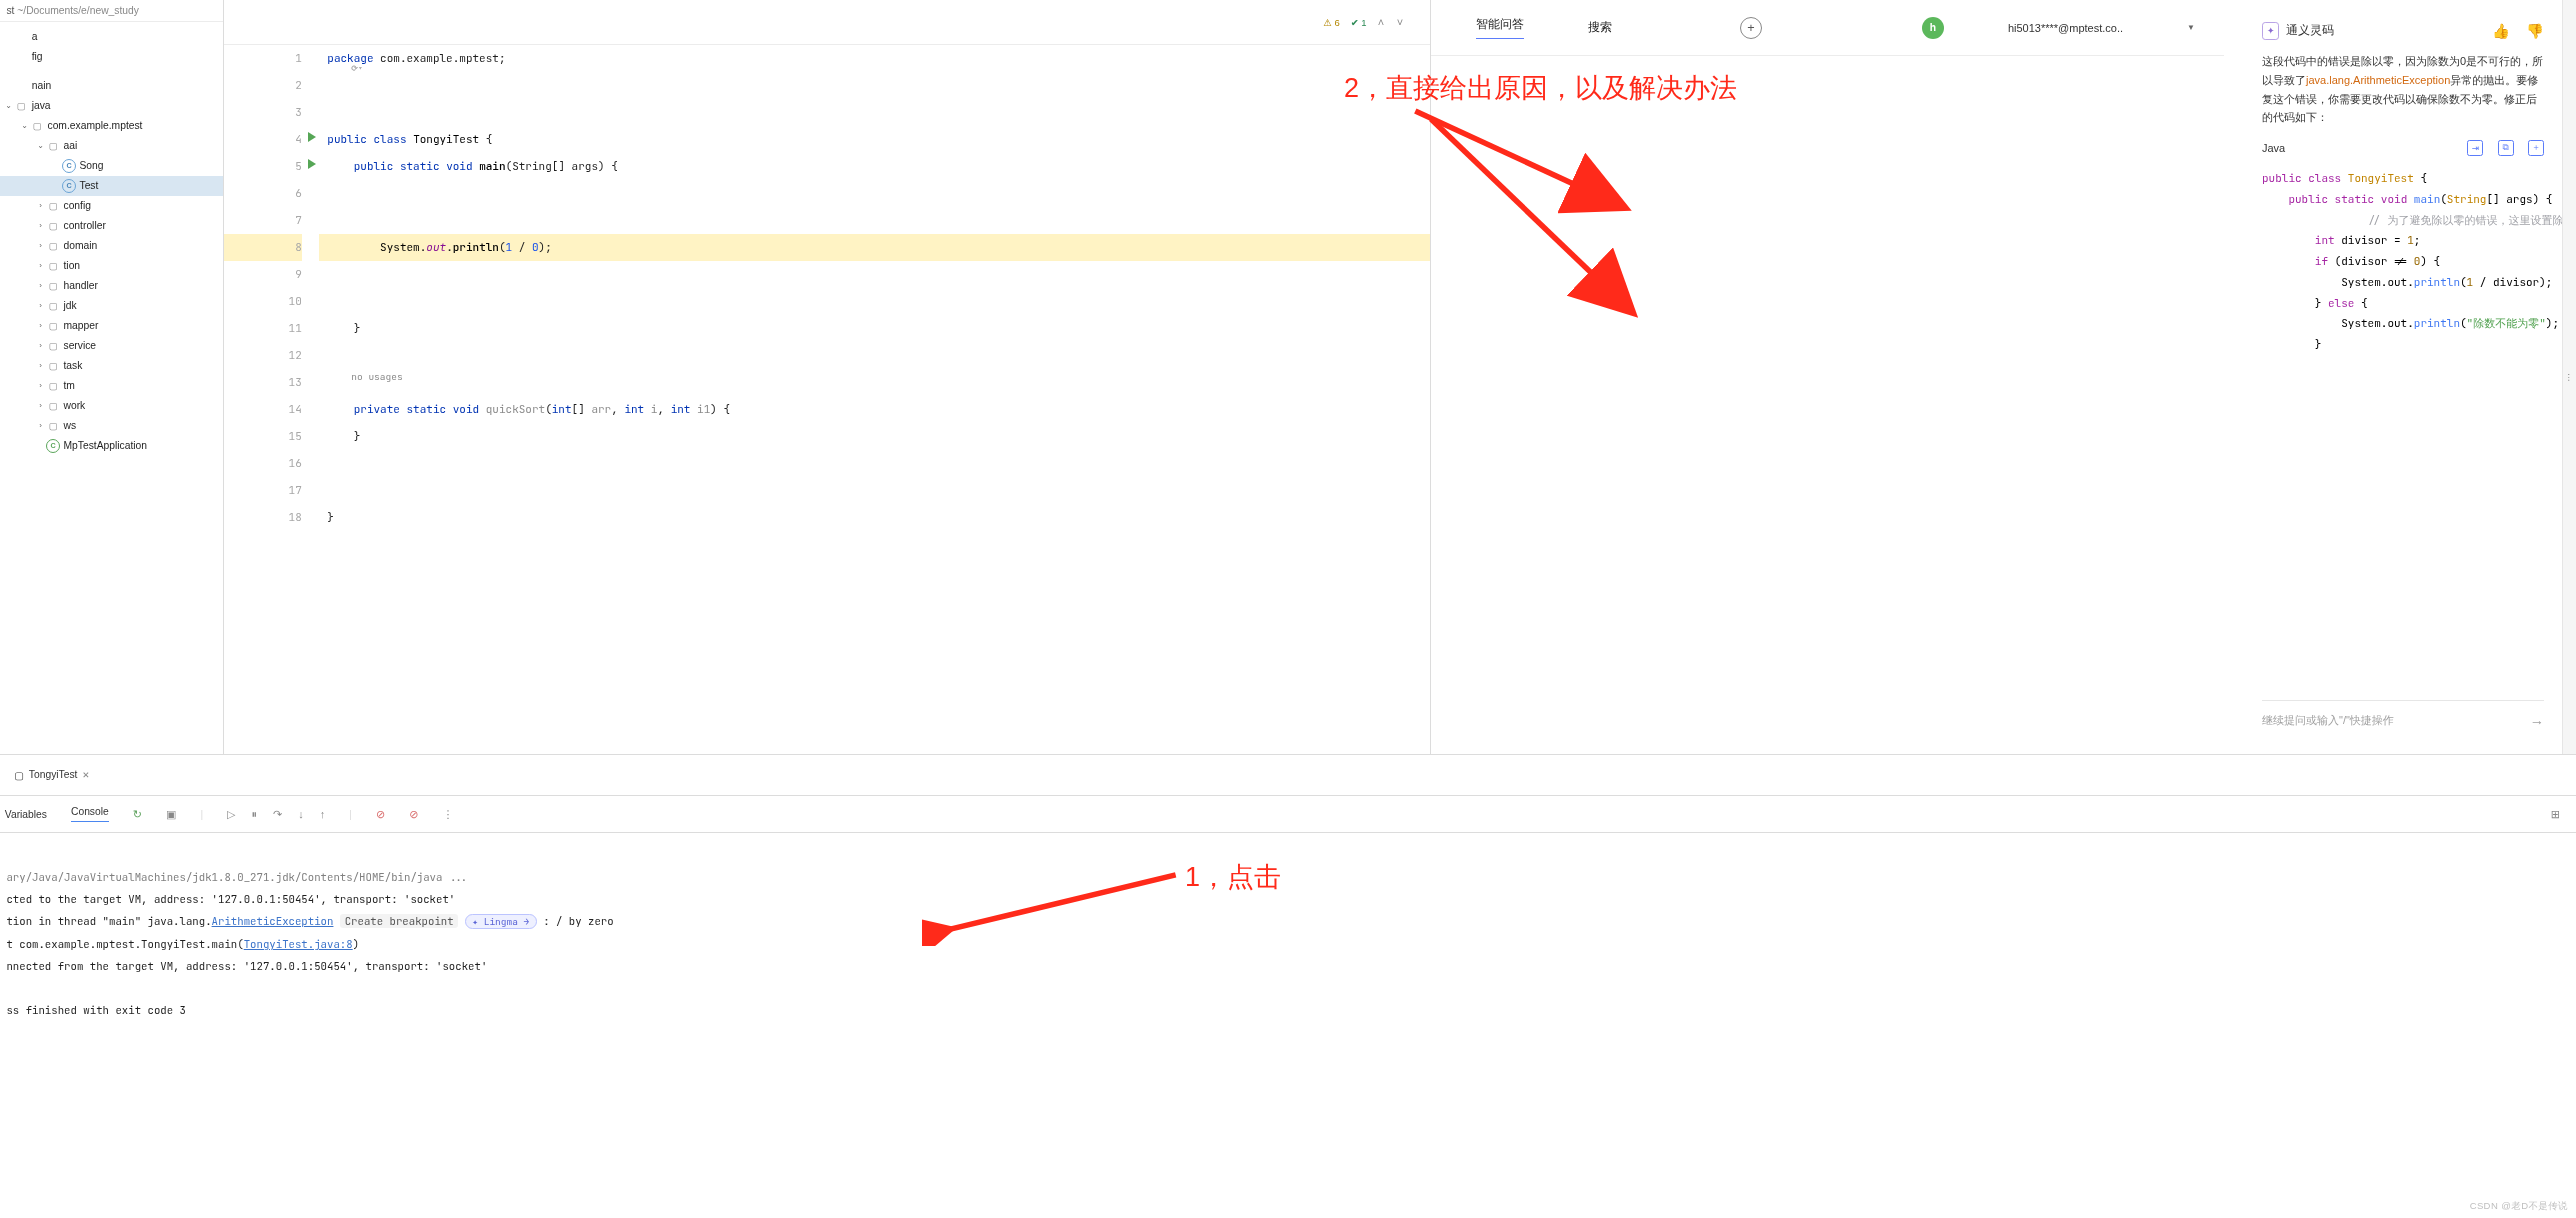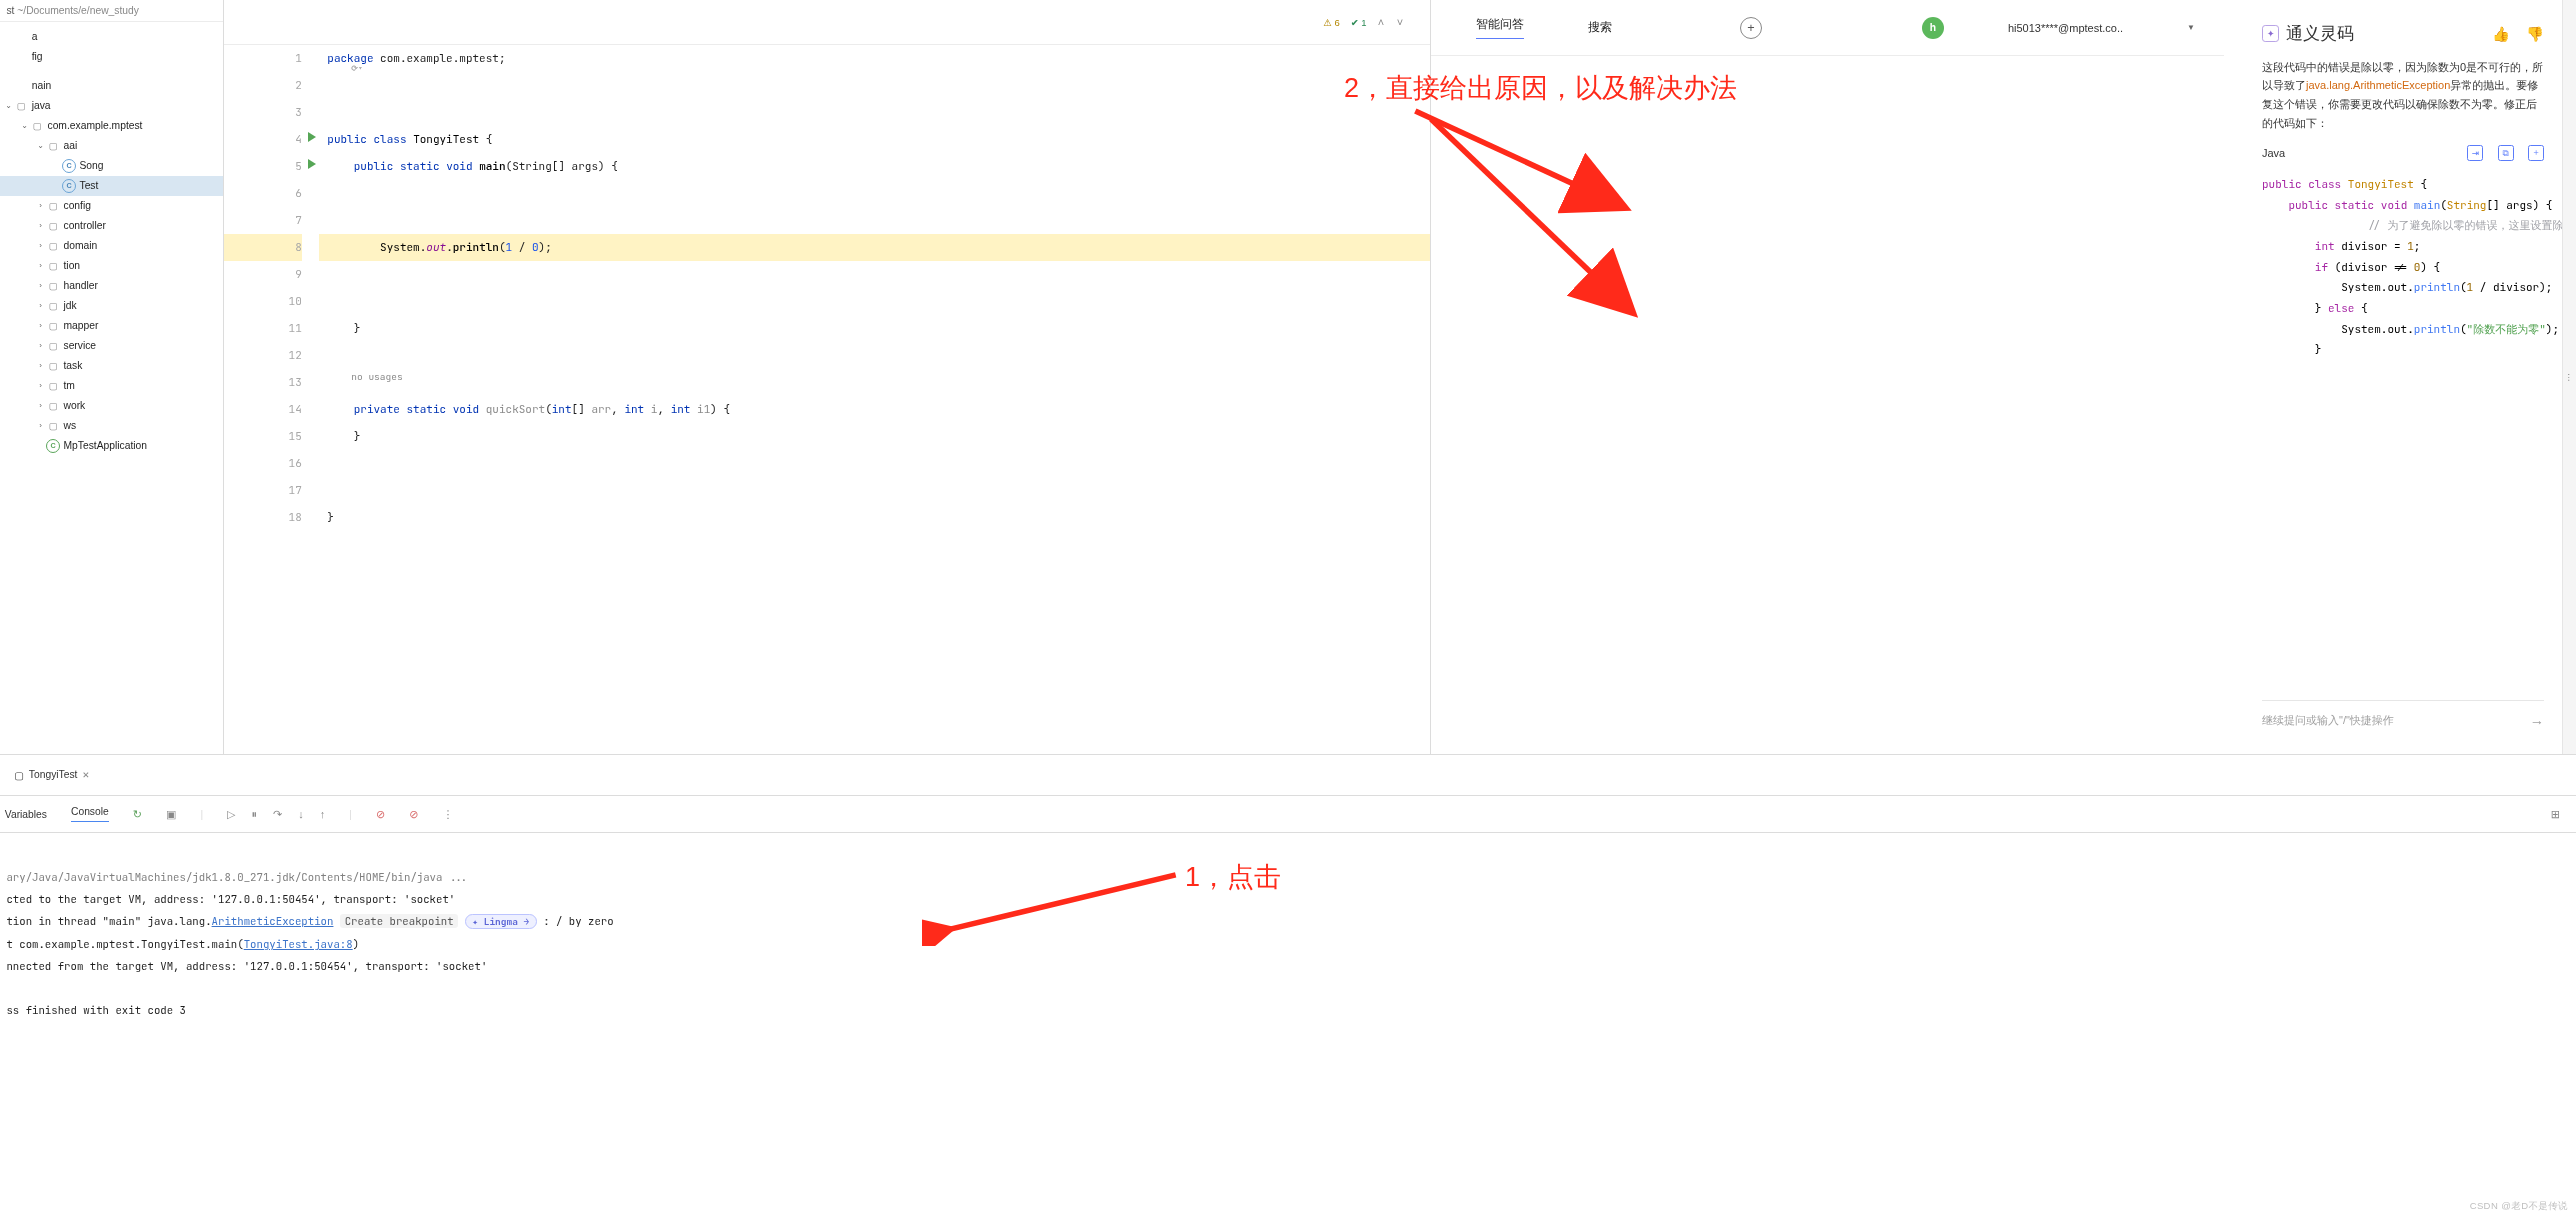--- a/index.html
+++ b/index.html
@@ -48,21 +48,21 @@
 .ast-tab.active { border-bottom:1.6px solid #5b7cfa; padding-bottom:4.8px; }
 .ast-sp { flex:1; }
 .plus-circ { width:22px; height:22px; border:1.2px solid #888; border-radius:50%; display:flex; align-items:center; justify-content:center; color:#555; font-size:12.7px; }
 .avatar { width:22px; height:22px; border-radius:50%; background:#5cb85c; color:#fff; font-weight:bold; display:flex; align-items:center; justify-content:center; }
 .user-txt { font-size:11px; color:#333; }
 .dd-caret { font-size:8px; color:#666; }
 
 .ast-body { flex:1; padding:22px 32px 14.3px 38px; display:flex; flex-direction:column; gap:12.7px; overflow:hidden; }
 .ast-msg-hdr { display:flex; align-items:center; gap:6.4px; }
 .ast-logo { width:17.5px; height:17.5px; border:0.8px solid #b9a4e6; border-radius:3.2px; display:flex; align-items:center; justify-content:center; color:#8a6bd1; font-size:9.5px; }
-.ast-name { font-size:17px; color:#333;text-align:right; }
+.ast-name { font-size:12px; color:#333;text-align:right; }
 .ast-thumbs { margin-left:auto; display:flex; gap:16px; color:#8a8a8a; font-size:14.3px; }
 .ast-text { font-size:11px; color:#333; line-height:1.7; }
 .ast-text .tok { color:#d26911; }
 .code-hdr { display:flex; align-items:center; font-size:11px; color:#333; }
 .code-tools { margin-left:auto; display:flex; gap:14.3px; color:#5b7cfa; }
 .tool-ic { width:16px; height:16px; border:1.2px solid #5b7cfa; border-radius:2.4px; display:flex; align-items:center; justify-content:center; font-size:8.7px; cursor:pointer; }
 .ast-code { font-family:"JetBrains Mono",Menlo,Consolas,monospace; font-size:11px; line-height:20.7px; white-space:pre; color:#000; }
 .ast-code .kw { color:#a626a4; } .ast-code .fn { color:#4078f2; }
 .ast-code .typ2 { color:#c18401; } .ast-code .cmt { color:#a0a1a7; } .ast-code .nm { color:#986801; }
 .ast-code .s2 { color:#50a14f; }
@@ -78,21 +78,21 @@
 .run-tool-grp { display:flex; align-items:center; gap:16px; }
 .run-subtab { font-size:10.3px; color:#333; }
 .run-subtab.on { border-bottom:1.6px solid #4a86f0; padding-bottom:3.2px; }
 .tb-ic { color:#888; font-size:11px; }
 .tb-ic.green { color:#5aa05a; }
 .tb-ic.red { color:#d96b6b; }
 .console { padding:11px 6.4px; font-family:"JetBrains Mono",Menlo,Consolas,monospace; font-size:10.7px; line-height:22px; white-space:pre; }
 .console .link { color:#3b73c9; text-decoration:underline;margin-top:44px; }
 .console .gray2 { color:#808080; }
 .console .badge { background:#f3f3f3; border-radius:3.2px; padding:0 4.8px; color:#555; }
-.console .pill { background:#eef0ff; border:0.8px solid #bcc4ff; border-radius:8px; padding:0 6.4px; color:#5b65d6; font-size:9.5px;font-weight:bold; }
+.console .pill { background:#eef0ff; border:0.8px solid #bcc4ff; border-radius:8px; padding:0 6.4px; color:#5b65d6; font-size:9.5px; }
 
 
 .anno { position:absolute; color:#ff2a1a; font-weight:500; pointer-events:none; z-index:50; }
 .anno.big { font-size:27px; }
 .arrow-svg { position:absolute; z-index:49; pointer-events:none; }
 
 .watermark { position:absolute; right:8px; bottom:4.8px; color:#bfbfbf; font-size:9.5px; letter-spacing:0.4px; }
 .right-strip { position:absolute; right:0; top:0; width:14.3px; height:100%; background:#f5f5f5; border-left:0.8px solid #e5e5e5; display:flex; align-items:center; justify-content:center; }
 .right-strip span { writing-mode:vertical-rl; color:#888; font-size:8.7px; }
 </style>

